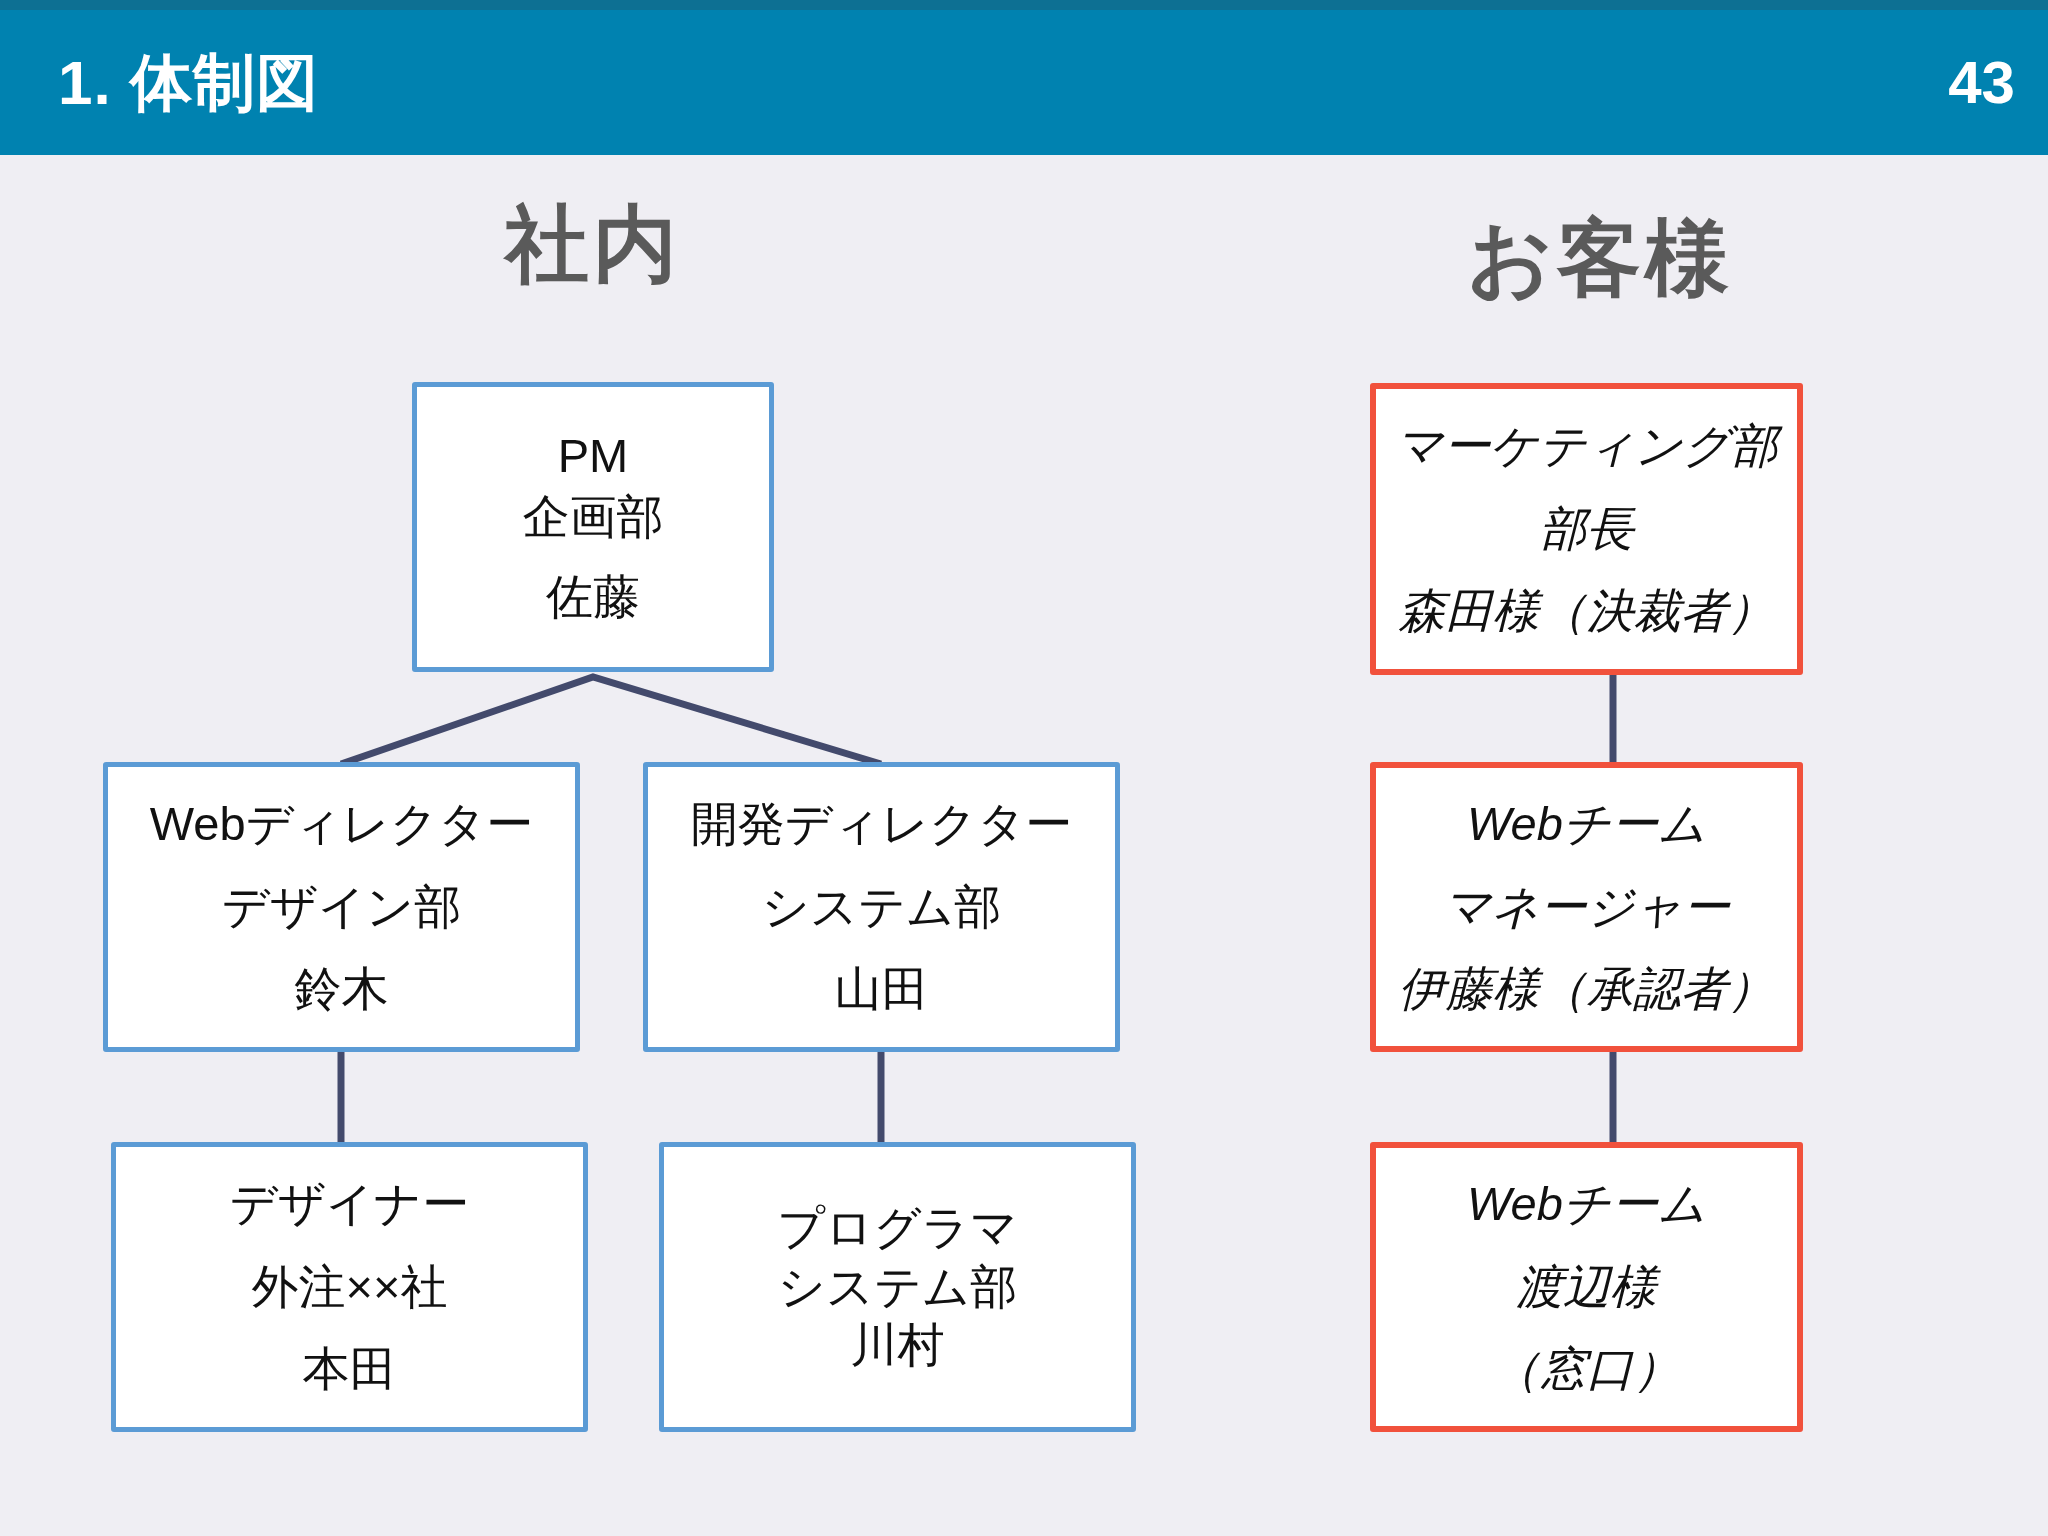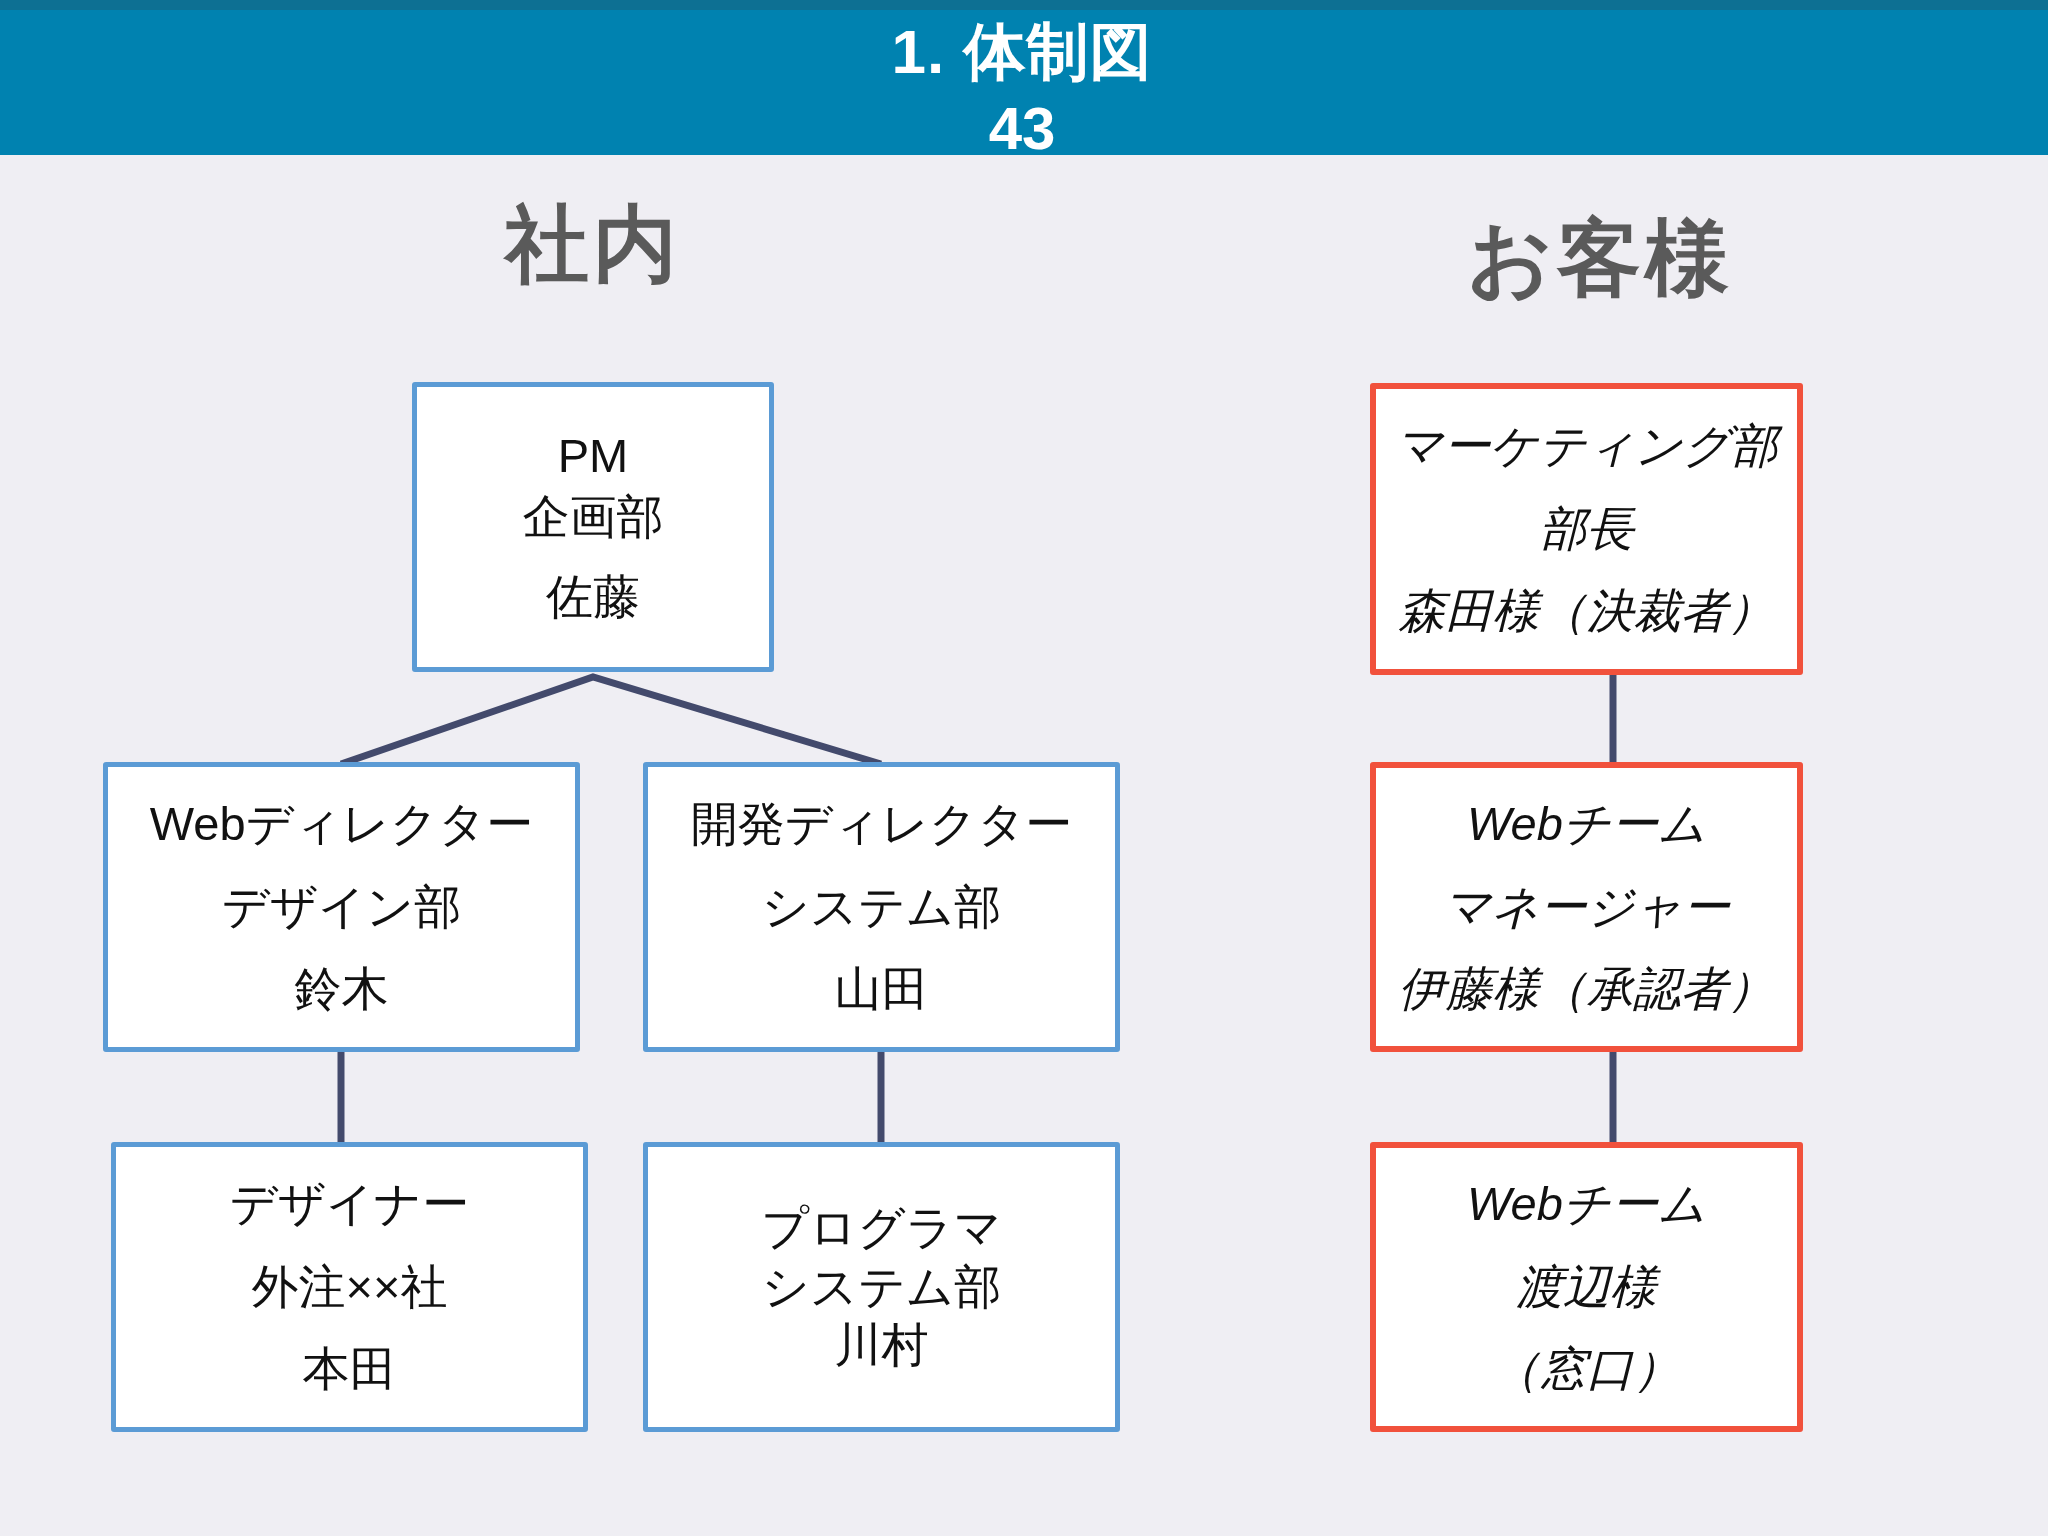--- a/index.html
+++ b/index.html
@@ -21,22 +21,21 @@
     position:relative;
     width:2048px;height:1536px;
     background:var(--page-bg);
     overflow:hidden;
   }
   .slide-header{
     position:absolute;left:0;top:0;width:2048px;height:155px;
     background:var(--header-bg);
     border-top:10px solid var(--header-top);
     display:flex;align-items:center;justify-content:space-between;
-    padding:0 62px 0 58px;
-    flex-direction:column;
+    padding:0 33px 0 58px;
   }
   .slide-header .htitle{
     color:var(--header-text);font-size:62px;font-weight:bold;letter-spacing:1px;
   }
   .slide-header .pagenum{
     color:var(--header-text);font-size:60px;font-weight:bold;
   }
   .col-title{
     position:absolute;
     color:var(--title-gray);
@@ -63,21 +62,21 @@
   .orgbox.blue{border:5px solid var(--blue-border);}
   .orgbox.red{border:6px solid var(--red-border);font-style:italic;}
   .orgbox .bline{display:block;white-space:nowrap;}
   
   .orgbox.pm{row-gap:10px;}
   .orgbox.pm .bline:nth-child(3){margin-top:19px;}
   .box-pm{left:412px;top:382px;width:362px;height:290px;}
   .box-web-director{left:103px;top:762px;width:477px;height:290px;}
   .box-dev-director{left:643px;top:762px;width:477px;height:290px;}
   .box-designer{left:103px;top:1142px;width:477px;height:290px;margin-left:8px;}
-  .box-programmer{left:643px;top:1142px;width:477px;height:290px;gap:8px;}
+  .box-programmer{left:659px;top:1142px;width:477px;height:290px;gap:8px;}
   .box-customer-head{left:1370px;top:383px;width:433px;height:292px;}
   .box-customer-manager{left:1370px;top:762px;width:433px;height:290px;}
   .box-customer-contact{left:1370px;top:1142px;width:433px;height:290px;}
 </style>
 </head>
 <body>
 
 <div class="slide">
 
   <div class="slide-header">

